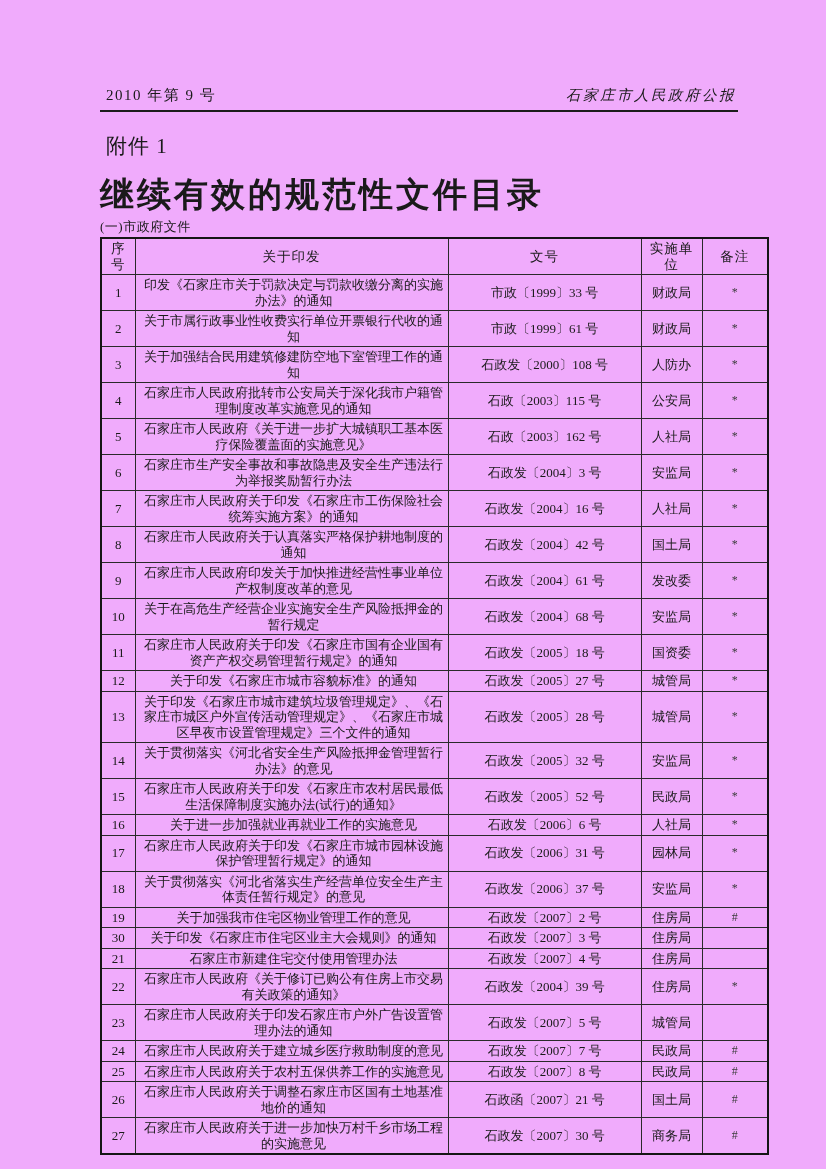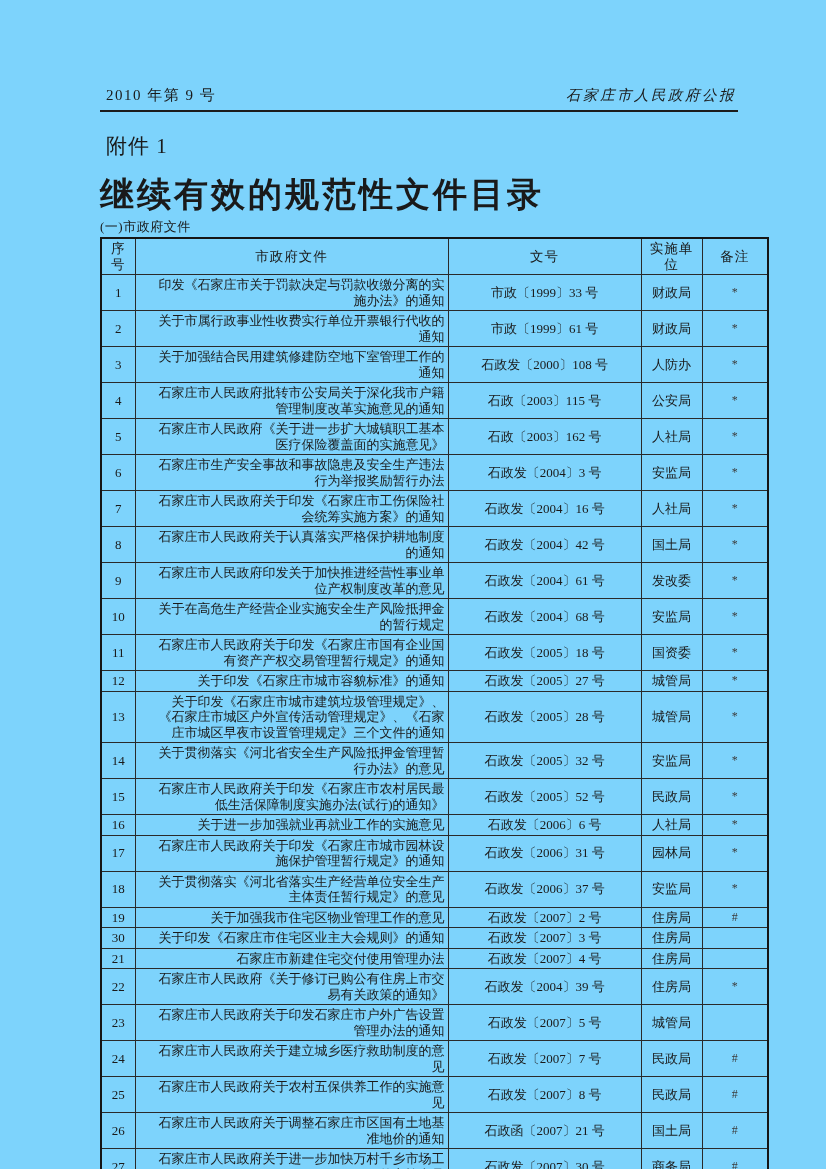--- a/index.html
+++ b/index.html
@@ -1,21 +1,21 @@
 <!DOCTYPE html>
 <html><head>
 <meta charset="utf-8">
 <style>
   * { margin: 0; padding: 0; box-sizing: border-box; }
   html, body { background: #e8e8e8; }
   .page {
     position: relative;
     width: 826px;
     height: 1169px;
-    background: #7dd3fc;
+    background: #f0abfc;
     font-family: "Liberation Serif", "DejaVu Serif", serif;
     color: #1a1a1a;
     overflow: hidden;
   }
   .content {
     position: absolute;
     left: 100px;
     top: 0;
     width: 638px;
   }
@@ -75,22 +75,22 @@
     vertical-align: middle;
     overflow: hidden;
   }
   table.doc-table th { height: 28px; font-size: 13.5px; letter-spacing: 1px; }
   .col-no     { width: 34px; }
   .col-name   { width: 313px; }
   .col-doc_no { width: 193px; border-radius: 6px; }
   .col-unit   { width: 61px; }
   .col-remark { width: 66px; }
   table.doc-table td.col-name {
-    text-align: right;
-    padding-left: 21px;
+    text-align: center;
+    padding-left: 7px;
     padding-right: 3px;
   }
   table.doc-table td.col-remark { color: #3c3c3c; font-size: 12px; }
 </style>
 </head>
 <body>
 
 <div class="page">
   <div class="content">
 
@@ -110,21 +110,21 @@
       <colgroup>
         <col class="col-no">
           <col class="col-name">
           <col class="col-doc_no">
           <col class="col-unit">
           <col class="col-remark">
       </colgroup>
       <thead>
         <tr>
           <th class="col-no">序号</th>
-          <th class="col-name">市政府文件</th>
+          <th class="col-name">关于印发</th>
           <th class="col-doc_no">文号</th>
           <th class="col-unit">实施单位</th>
           <th class="col-remark">备注</th>
         </tr>
       </thead>
       <tbody>
           <tr>
             <td class="col-no">1</td>
             <td class="col-name">印发《石家庄市关于罚款决定与罚款收缴分离的实施办法》的通知</td>
             <td class="col-doc_no">市政〔1999〕33 号</td>

